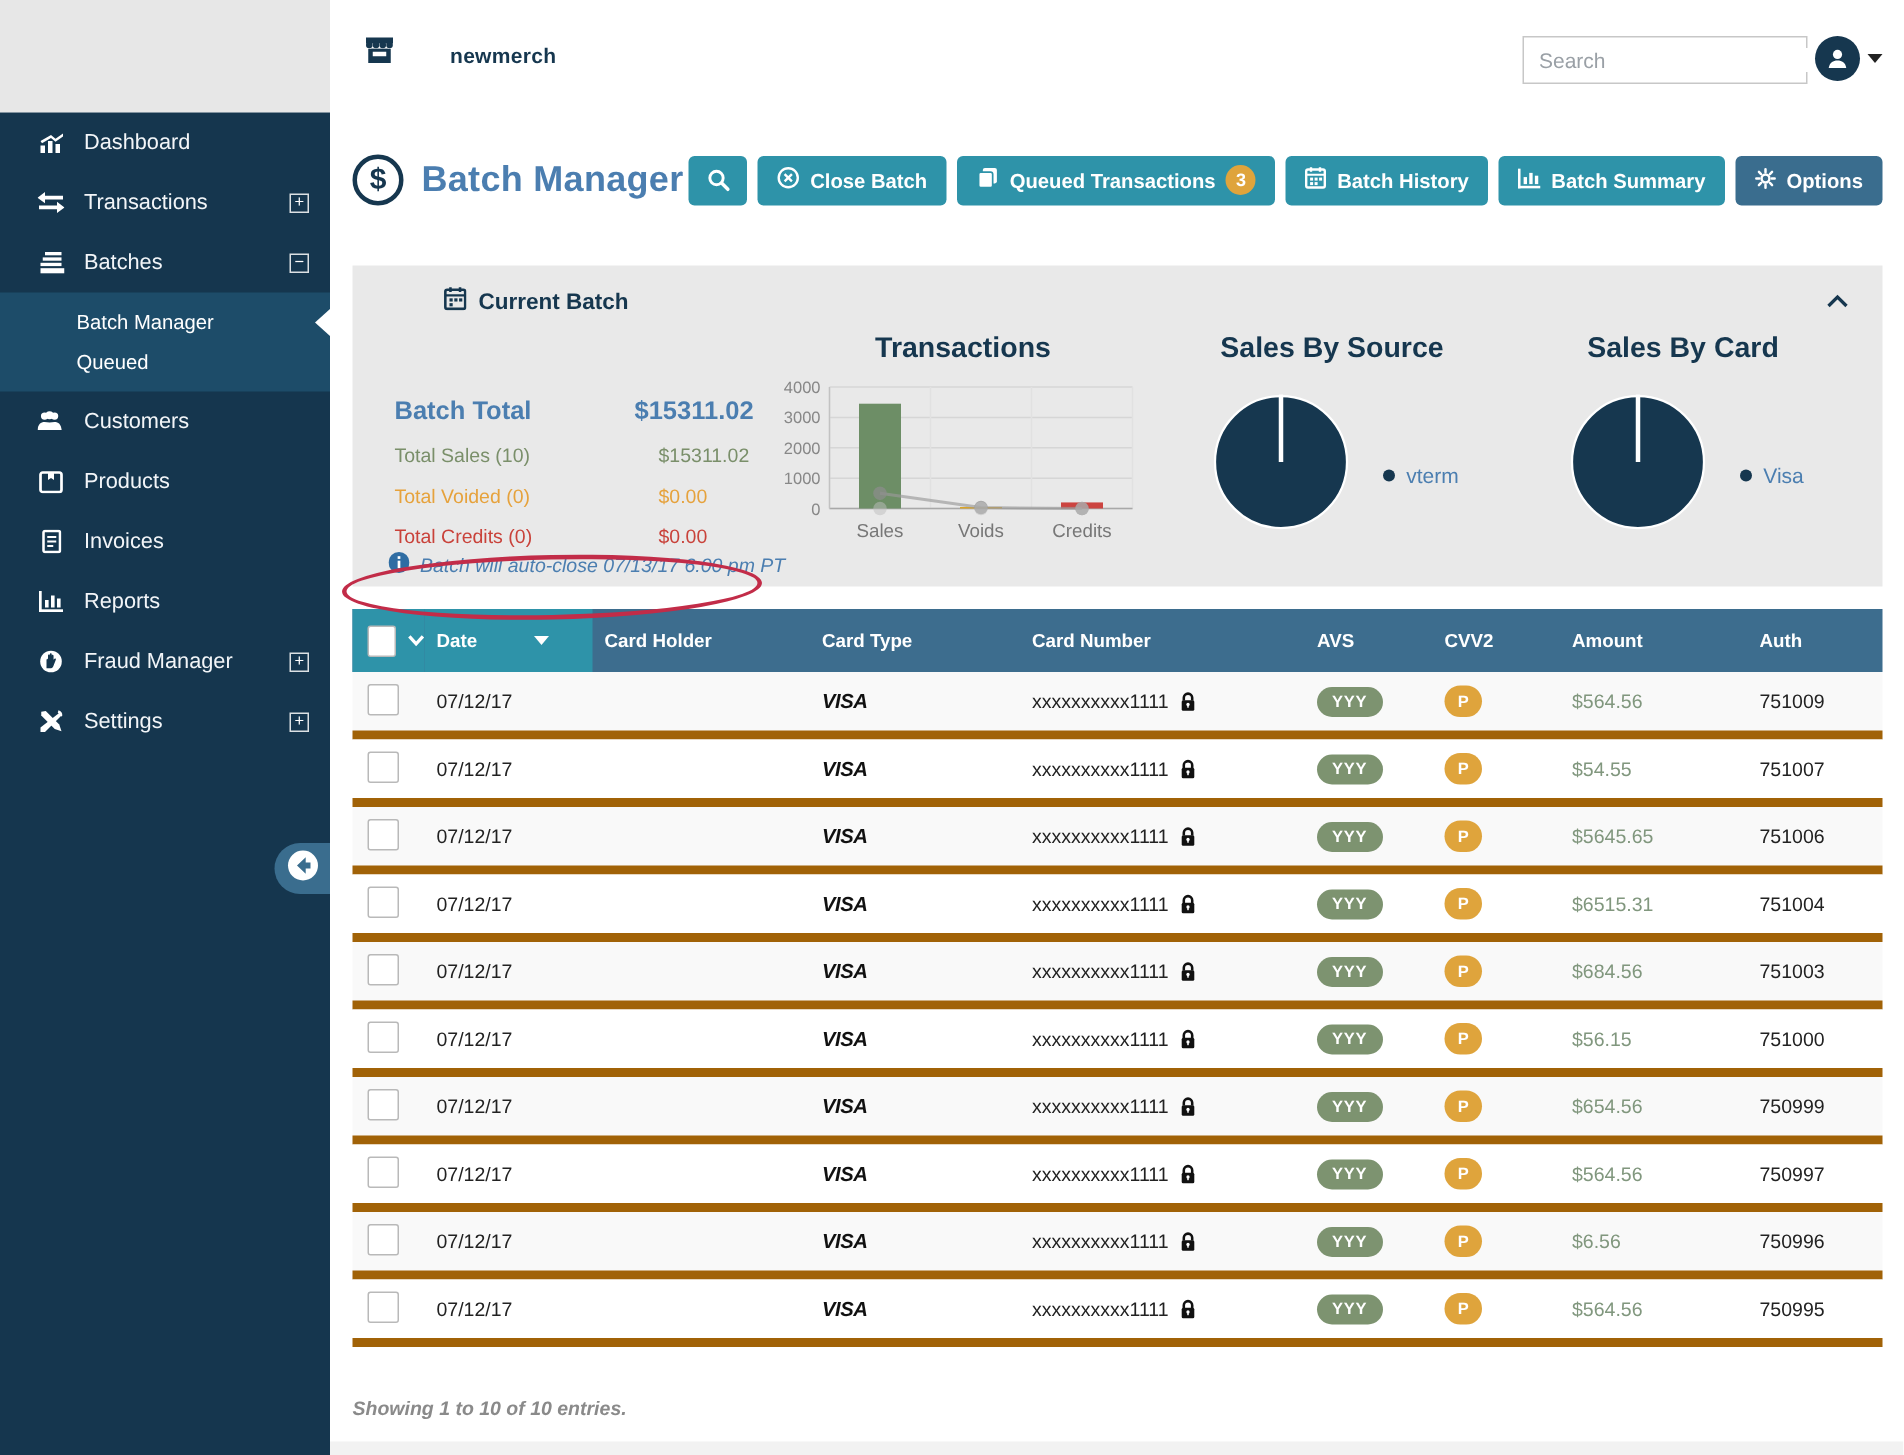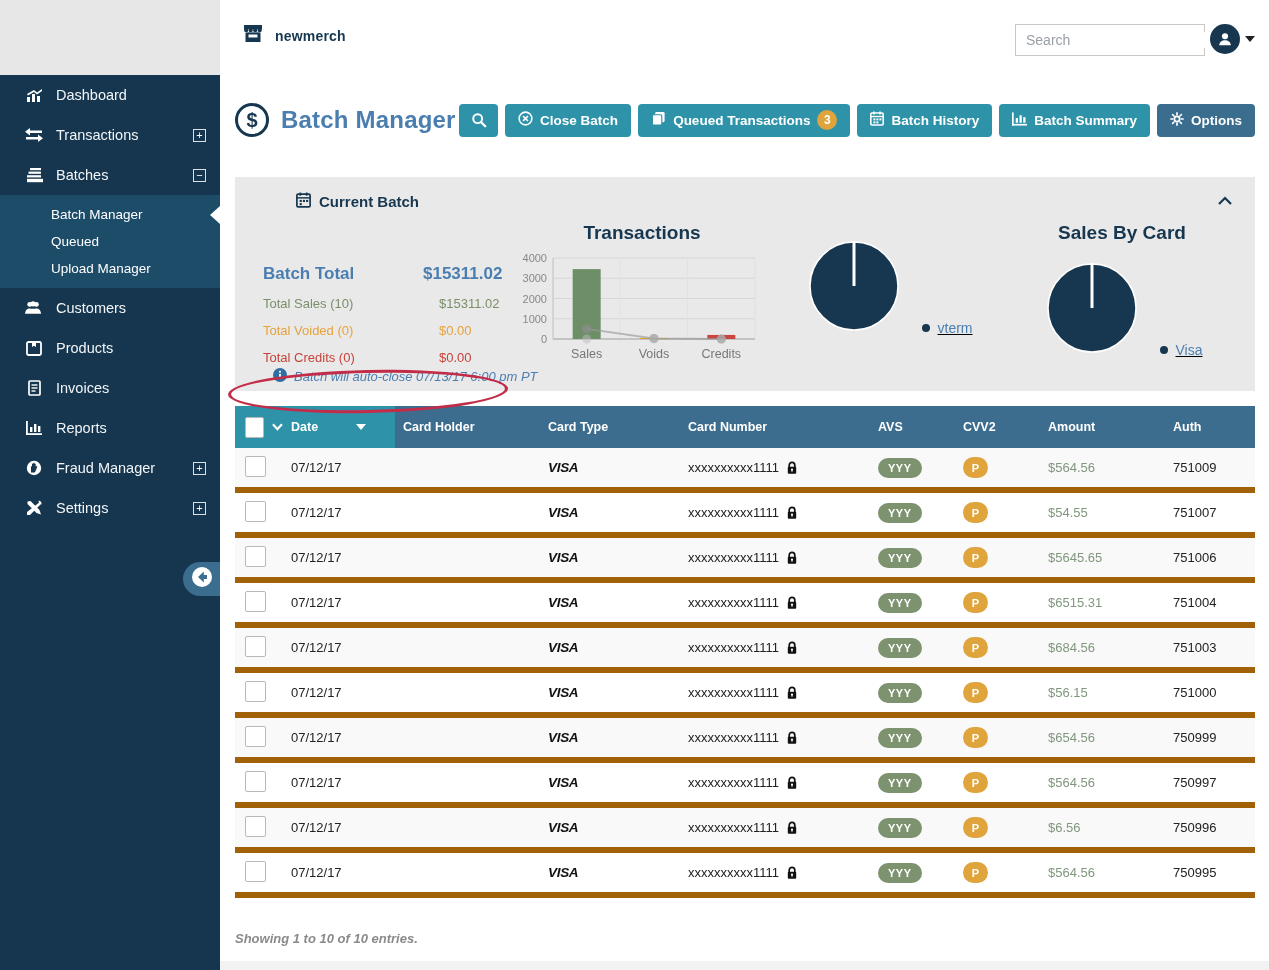--- a/index.html
+++ b/index.html
@@ -4,21 +4,21 @@
 <style>
   * { margin:0; padding:0; box-sizing:border-box; }
   html,body { width:1269px; height:970px; }
   body { font-family:"Liberation Sans", sans-serif; background:#fff; overflow:hidden; }
   .app { position:relative; width:1269px; height:970px; background:#fff; }
 
   
   .topbar { position:absolute; left:0; top:0; width:1269px; height:75px; background:#fff; }
   .topbar-corner { position:absolute; left:0; top:0; width:220px; height:75px; background:#e7e7e7; }
   .brand { position:absolute; left:240px; top:22px; display:flex; align-items:center; gap:9px; cursor:pointer; }
-  .brand-name { font-size:14px; font-weight:bold; color:#16374f; letter-spacing:.2px; }
+  .brand-name { font-size:14px; font-weight:bold; color:#16374f; letter-spacing:.2px;margin-left:25px; }
   .search-wrap { position:absolute; right:64px; top:24px; width:190px; height:32px; border:1px solid #c7c7c7; background:#fff; display:flex; align-items:center; }
   .search-wrap input { flex:1; border:none; outline:none; font-size:14px; color:#444; padding:0 6px 0 10px; font-family:"Liberation Sans", sans-serif; }
   .search-wrap input::placeholder { color:#9aa0a6; }
   .search-wrap .mag { margin-right:8px; cursor:pointer; display:flex; }
   .user-menu { position:absolute; right:14px; top:24px; display:flex; align-items:center; gap:5px; cursor:pointer; }
   .avatar { width:30px; height:30px; border-radius:50%; background:#16374f; display:flex; align-items:center; justify-content:center; }
   .user-caret { width:0; height:0; border-left:5px solid transparent; border-right:5px solid transparent; border-top:6px solid #222; }
 
   
   .sidebar { position:absolute; left:0; top:75px; width:220px; height:895px; background:#15364e; }
@@ -49,25 +49,25 @@
   .panel-title { display:flex; align-items:center; gap:8px; font-size:15px; font-weight:bold; color:#16374f; }
   .panel-collapse { cursor:pointer; display:flex; margin-right:6px; }
   .panel-body { display:flex; margin-top:10px; }
   .totals { width:262px; padding:42px 0 0 12px; }
   .bt-row { display:flex; align-items:baseline; margin-bottom:12px; }
   .bt-row .lbl { width:160px; font-size:17px; font-weight:bold; color:#4b7eb0; }
   .bt-row .val { font-size:17px; font-weight:bold; color:#4b7eb0; }
   .t-row { display:flex; align-items:baseline; margin-bottom:12px;gap:16px; }
   .t-row .lbl { width:160px; font-size:13px; }
   .t-row .val { font-size:13px; }
-  .auto-note { position:absolute; left:24px; bottom:6px; display:flex; align-items:center; gap:7px; font-size:13px; font-style:italic; color:#4b7eb0;margin-left:14px; }
+  .auto-note { position:absolute; left:24px; bottom:6px; display:flex; align-items:center; gap:7px; font-size:13px; font-style:italic; color:#4b7eb0; }
   .chart-block { width:258px; }
   .chart-title { text-align:center; font-size:19px; font-weight:bold; color:#16374f; margin-bottom:2px; }
   .pie-block { flex:1; }
-  .pie-row { display:flex; justify-content:center; align-items:flex-end; gap:18px; margin-top:10px;text-decoration:underline; }
+  .pie-row { display:flex; justify-content:center; align-items:center; gap:18px; margin-top:10px; }
   .legend { margin-top:22px; display:flex; align-items:center; gap:8px; font-size:14px; color:#4b7eb0; }
   .legend .dot { width:8px; height:8px; border-radius:50%; background:#16374f; }
 
   .red-ellipse { position:absolute; left:228px; top:370px; width:280px; height:43px; border:3px solid #c22c48; border-radius:50%; transform:rotate(-1.2deg); pointer-events:none; z-index:6; }
 
   
   .grid-table { margin-top:15px; }
   .g-head, .g-row { display:grid; grid-template-columns:48px 112px 145px 140px 190px 85px 85px 125px 1fr; align-items:center; }
   .g-head { height:42px; background:#3d6d8e; color:#fff; font-size:12.5px; font-weight:bold; }
   .g-head .cell { padding-left:8px; }
@@ -163,23 +163,20 @@
       </span>
       <span class="nlabel">Batches</span>
       <span class="expander">−</span>
     </div>
     <div class="submenu">
       <div class="sub-item active">
           <span>Batch Manager</span>
         </div>
       <div class="sub-item">
           <span>Queued</span>
-        </div>
-      <div class="sub-item">
-          <span>Upload Manager</span>
         </div>
     </div>
     <div class="nav-item">
       <span class="nicon">
         <svg width="19" height="14" viewBox="0 0 19 14" fill="#fff">
             <circle cx="5" cy="3.2" r="2.6"></circle>
             <circle cx="12" cy="3.2" r="2.6"></circle>
             <circle cx="8.5" cy="2.6" r="2.8"></circle>
             <path d="M0 13c.4-4 2.3-5.6 5-5.6 1.2 0 2.3.3 3.5.3s2.3-.3 3.5-.3c2.7 0 4.6 1.6 5 5.6z"></path>
           </svg>
@@ -386,20 +383,21 @@
               <circle cx="73.66666666666666" cy="82.875" r="4.5" fill="#8d8d8d" opacity="0.7"></circle>
               <circle cx="73.66666666666666" cy="93" r="4.5" fill="#bdbdbd" opacity="0.5"></circle>
               <circle cx="141" cy="92.3925" r="4.5" fill="#8d8d8d" opacity="0.7"></circle>
               <circle cx="141" cy="93" r="4.5" fill="#bdbdbd" opacity="0.5"></circle>
               <circle cx="208.33333333333331" cy="93" r="4.5" fill="#8d8d8d" opacity="0.7"></circle>
               <circle cx="208.33333333333331" cy="93" r="4.5" fill="#bdbdbd" opacity="0.5"></circle>
             </svg>
         </div>
 
         <div class="pie-block">
+          <div class="chart-title">Sales By Source</div>
           <div class="pie-row">
             <svg id="pie-source" width="100" height="104">
                 <circle cx="50" cy="54" r="44" fill="#16374f" stroke="#fff" stroke-width="1.5"></circle>
                 <line x1="50" y1="54" x2="50" y2="9" stroke="#fff" stroke-width="3"></line>
               </svg>
             <div class="legend">
               <span class="dot"></span>
               <span>vterm</span>
             </div>
           </div>

